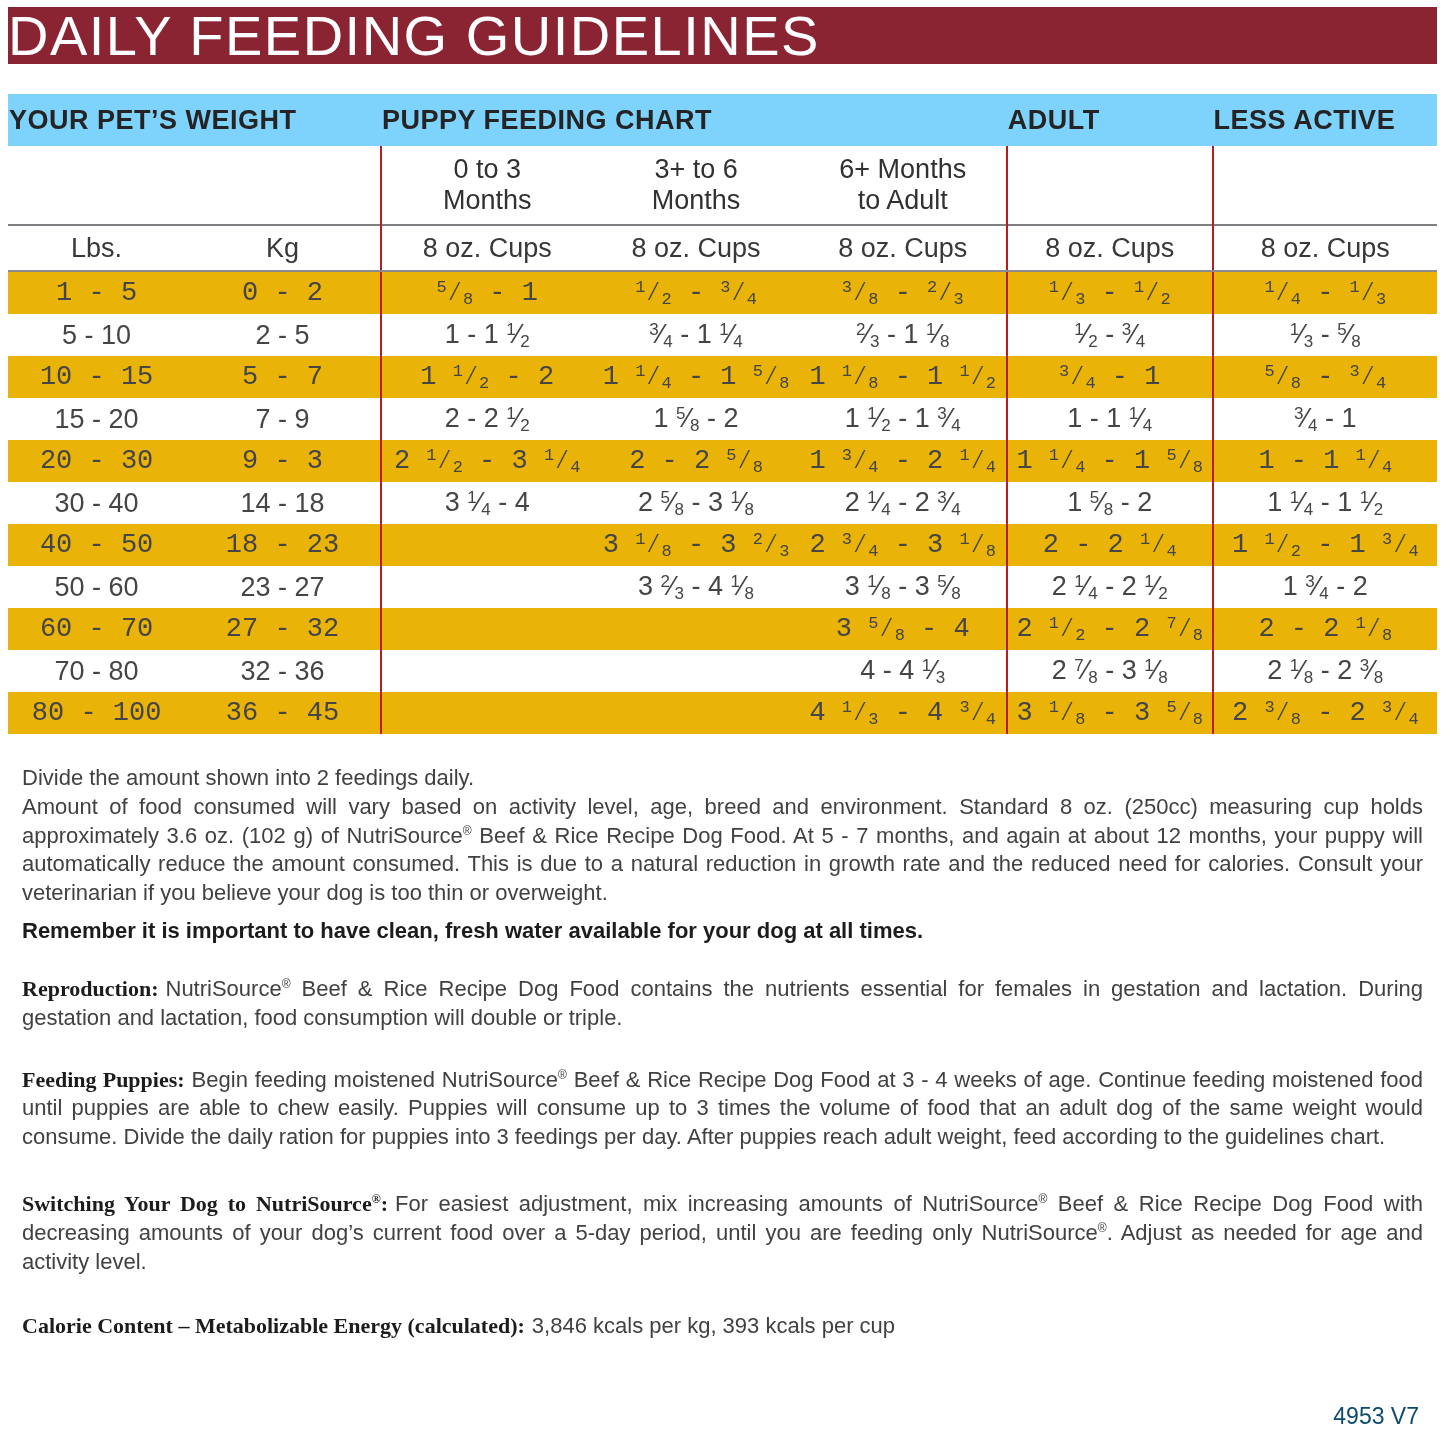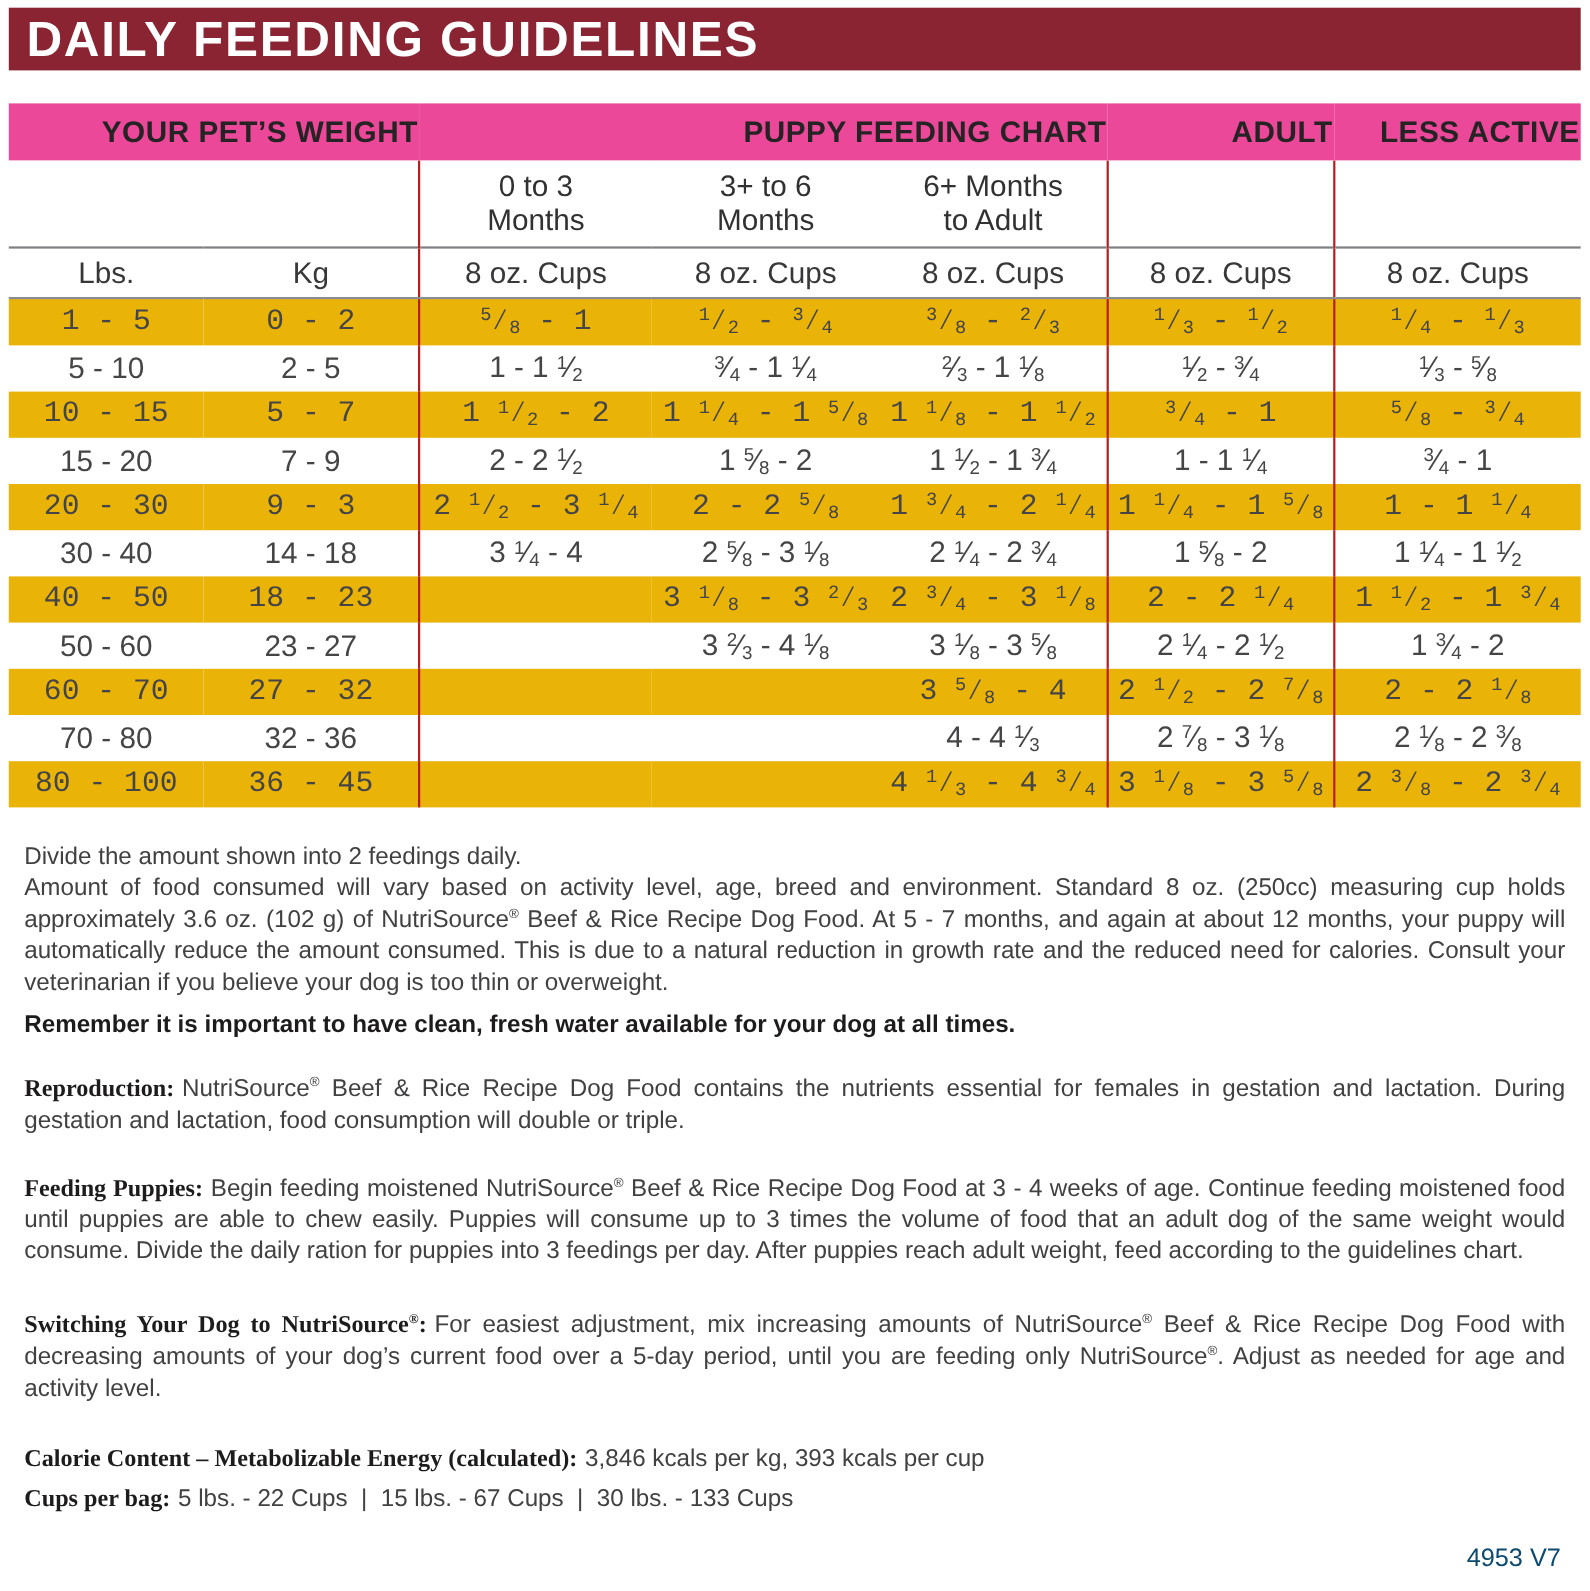--- a/index.html
+++ b/index.html
@@ -9,40 +9,40 @@
     font-family:"Liberation Sans","DejaVu Sans",sans-serif;
   }
   .page{padding:0 8px;}
 
   
   .banner{
     margin-top:7px;height:57px;background:#8a2432;
     display:flex;align-items:center;
   }
   .banner .title{
-    color:#ffffff;font-weight:bold;font-size:45px;letter-spacing:1.5px;
-    padding-left:16px;white-space:nowrap;
+    color:#ffffff;font-weight:normal;font-size:56px;letter-spacing:1.5px;
+    padding-left:0;white-space:nowrap;
   }
 
   
   table.feeding{
     margin-top:30px;width:100%;border-collapse:collapse;table-layout:fixed;
   }
   col.c-lbs{width:12.4%}
   col.c-kg{width:13.7%}
   col.c-p03{width:14.8%}
   col.c-p36{width:14.5%}
   col.c-p6a{width:14.5%}
   col.c-ad{width:14.4%}
   col.c-la{width:15.7%}
 
   tr.ghead th{
-    background:#ec4899;height:50px;
+    background:#7dd3fc;height:50px;
     font-size:27px;font-weight:bold;color:#252324;letter-spacing:.5px;
-    text-align:right;vertical-align:middle;
+    text-align:left;vertical-align:middle;
   }
   tr.subhead td{
     height:76px;text-align:center;vertical-align:middle;
     font-size:27px;color:#323032;line-height:1.16;background:#ffffff;
   }
   tr.units td{
     height:42px;text-align:center;vertical-align:middle;
     font-size:27px;color:#39373a;background:#ffffff;
     border-top:2px solid #7e7f82;border-bottom:2px solid #8b8c8f;
   }
@@ -247,20 +247,17 @@
     </p>
 
     <p class="just sec-switch">
       <strong class="lead">Switching Your Dog to NutriSource<sup class="reg">®</sup>:</strong><span>For easiest adjustment, mix increasing amounts of NutriSource<sup class="reg">®</sup> Beef &amp; Rice Recipe Dog Food with decreasing amounts of your dog’s current food over a 5-day period, until you are feeding only NutriSource<sup class="reg">®</sup>. Adjust as needed for age and activity level.</span>
     </p>
 
     <p class="sec-cal">
       <strong class="lead">Calorie Content – Metabolizable Energy (calculated):</strong><span>3,846 kcals per kg, 393 kcals per cup</span>
     </p>
 
-    <p class="sec-cups">
-      <strong class="lead">Cups per bag:</strong><span>5 lbs. - 22 Cups&nbsp;&nbsp;|&nbsp;&nbsp;15 lbs. - 67 Cups&nbsp;&nbsp;|&nbsp;&nbsp;30 lbs. - 133 Cups</span>
-    </p>
   </div>
 
   <div class="footer-code">4953 V7</div>
 
 </div>
 
 </body></html>

